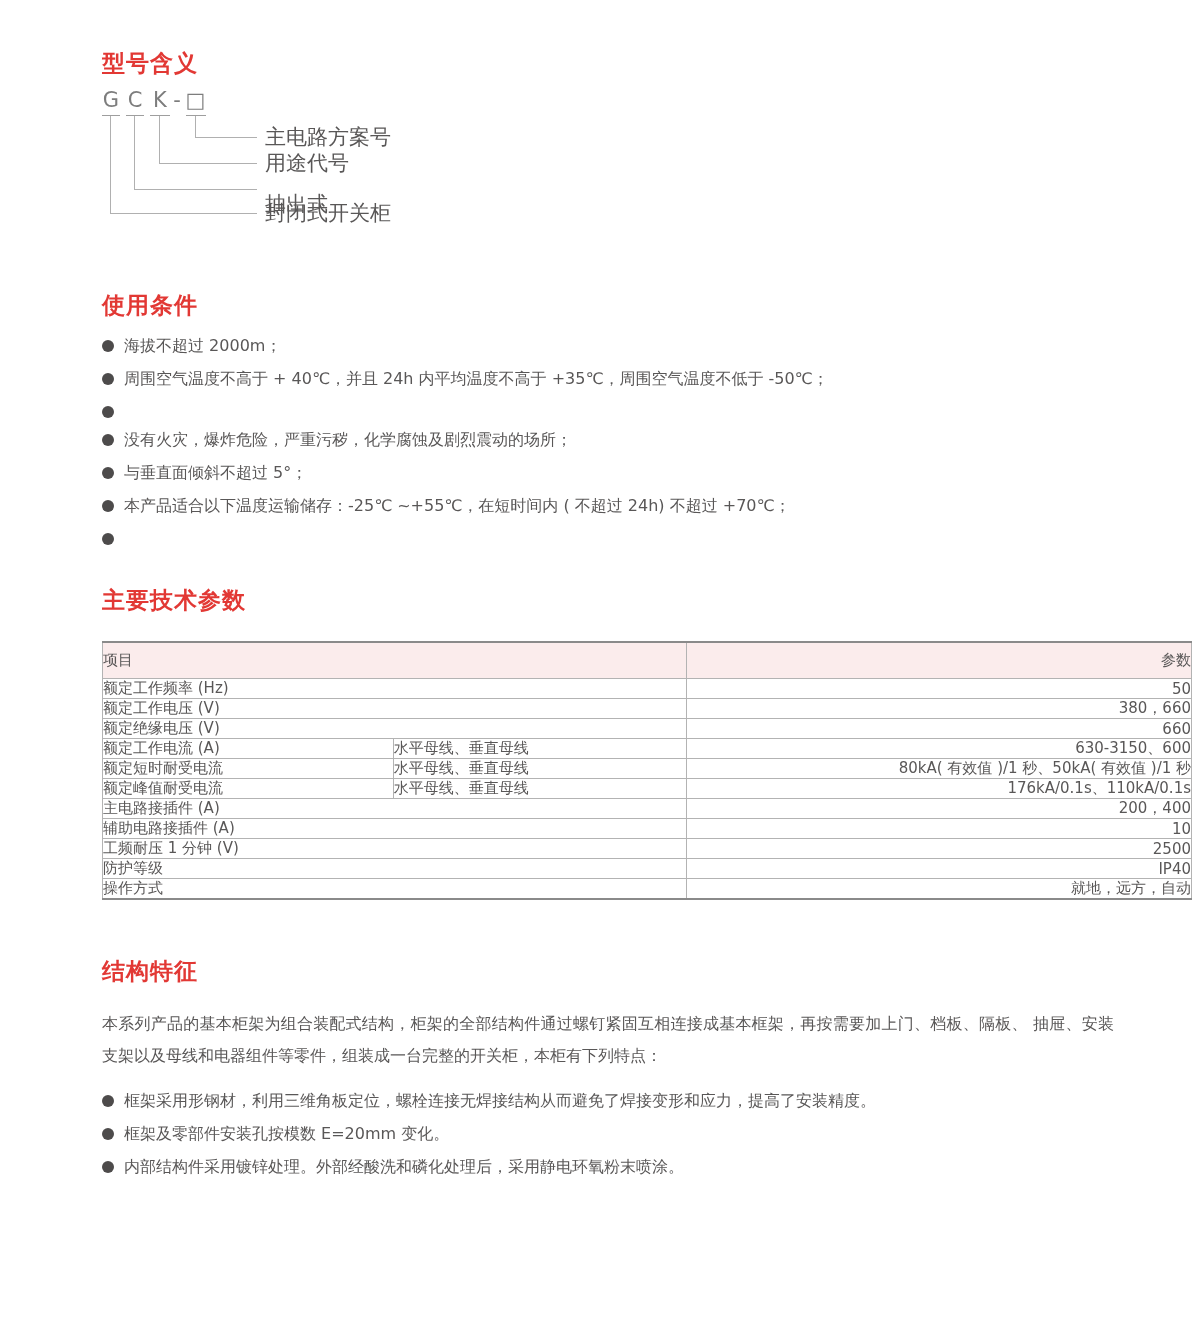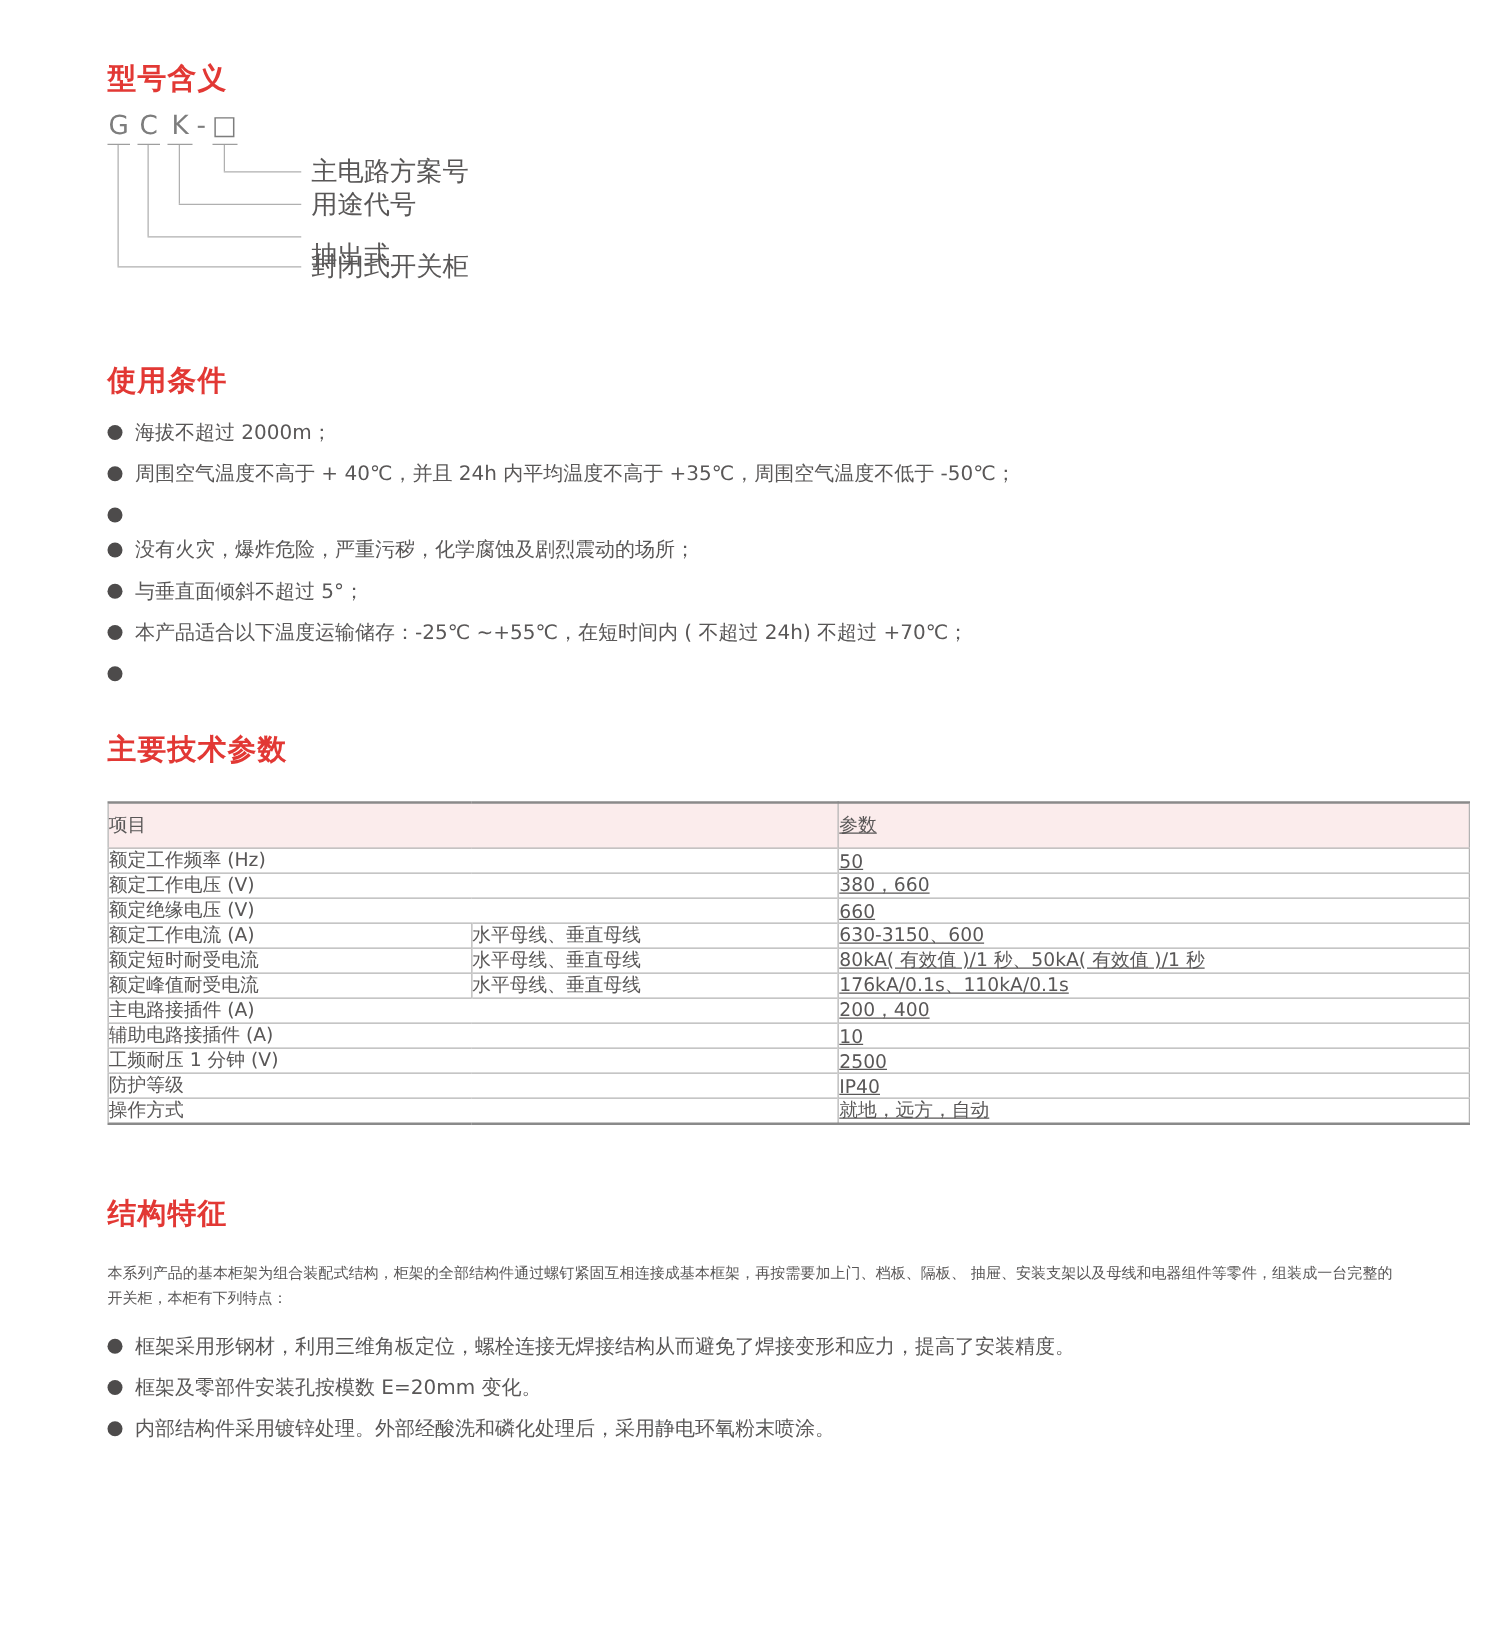--- a/index.html
+++ b/index.html
@@ -10,21 +10,21 @@
     --tableheavy:#8a8a8a;
     --headerpink:#fbecec;
   }
   *{box-sizing:border-box;}
   html,body{margin:0;padding:0;}
   body{
     width:1200px;height:1319px;background:#ffffff;
     font-family:"DejaVu Sans","Liberation Sans",sans-serif;
     color:var(--textgray);
   }
-  .content{padding:0 86px;}
+  .content{padding:0 86px;margin-left:16px;}
   .section-heading{
     color:var(--accent);
     font-size:23px;
     font-weight:bold;
     letter-spacing:1px;
     line-height:1.2;
   }
   .h-model{margin-top:50px;}
   .h-conditions{margin-top:46px;}
   .h-params{margin-top:42px;}
@@ -70,26 +70,26 @@
     font-size:15px;color:var(--textgray);border-radius:22px;
   }
   table.params td{padding:0;}
   tr.thead td{
     background:var(--headerpink);
     height:37px;
   }
   tr.body-row td{height:18px;border-top:1px solid var(--tableline);}
   td.item{padding-left:14px;text-align:left;}
   td.sub{padding-left:18px;text-align:left;border-left:1px solid var(--tableline);}
-  td.val{text-align:left;border-left:1px solid var(--tableline);text-decoration:underline;}
+  td.val{text-align:right;border-left:1px solid var(--tableline);}
 
   
   .intro{
     margin-top:22px;
-    font-size:12px;line-height:20px;
+    font-size:16px;line-height:32px;
     text-align:justify;
   }
   ul.bullets.structure{margin-top:18px;}
 </style>
 </head>
 <body>
 
 <div class="content">
 
   <div class="section-heading h-model">型号含义</div>

